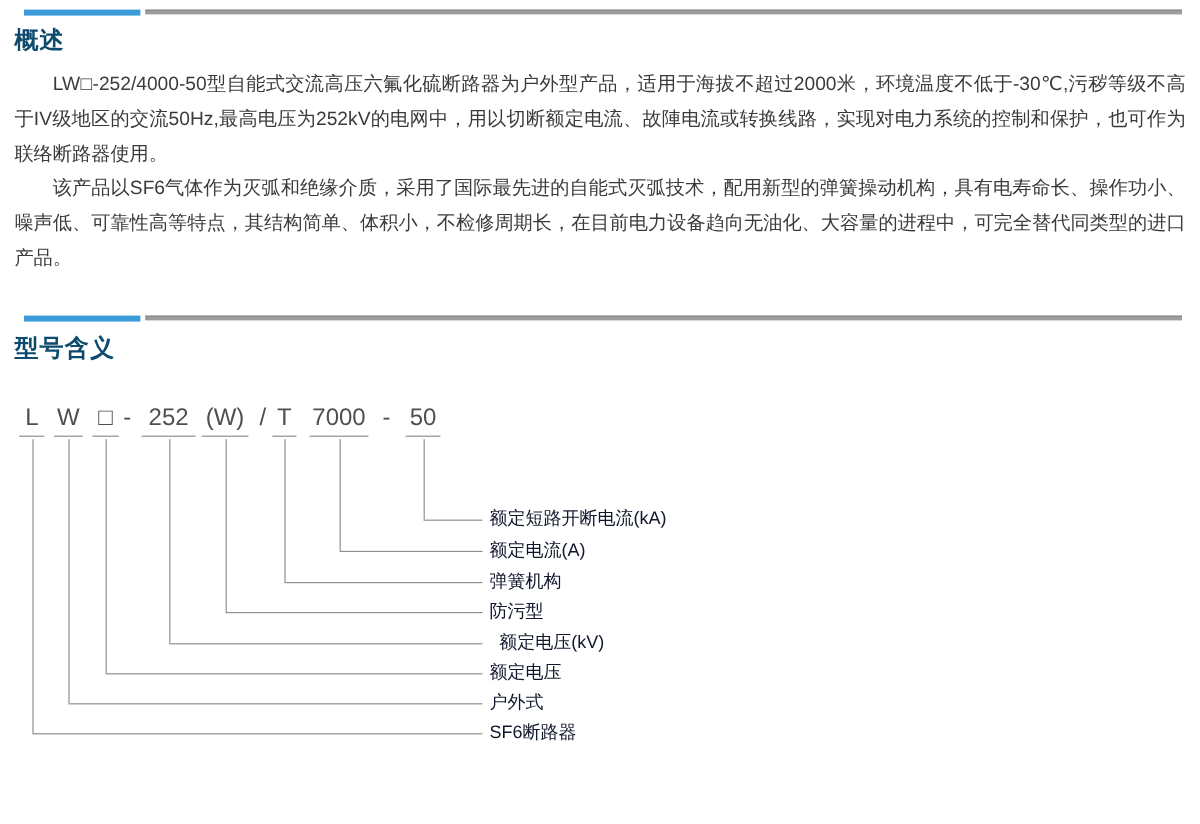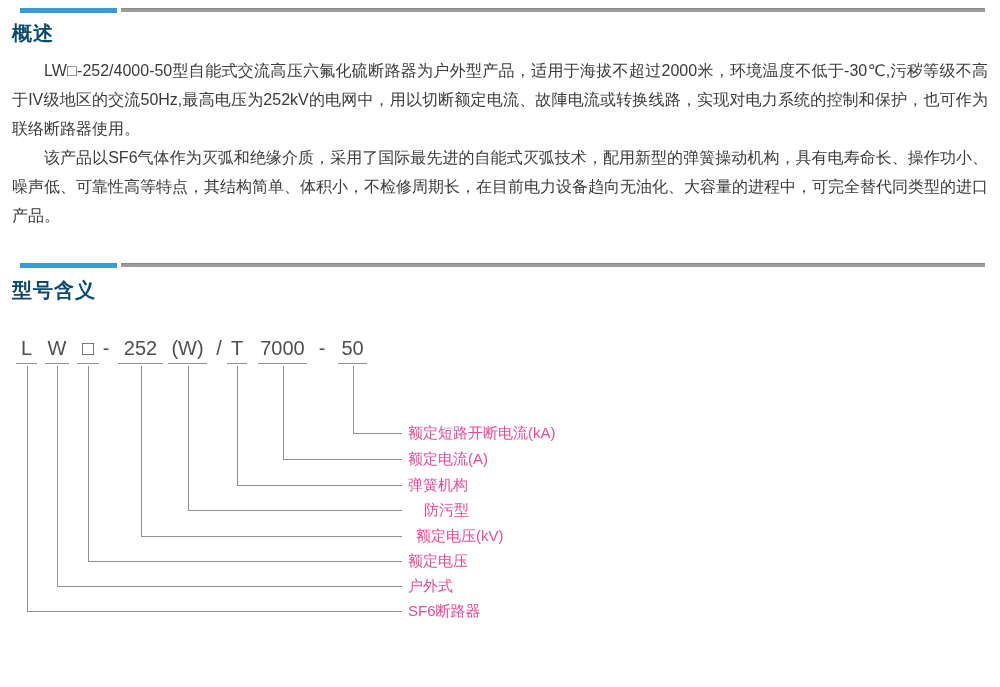--- a/index.html
+++ b/index.html
@@ -34,21 +34,21 @@
   .seg{
     position:absolute;top:336px;height:24px;
     font-size:20px;color:#4f4f4f;text-align:center;line-height:24px;
     white-space:nowrap;
   }
   .seg-underline{position:absolute;top:363px;height:1px;background:#8f8f8f;}
   .vline{position:absolute;width:1px;background:#8f8f8f;}
   .hline{position:absolute;height:1px;background:#8f8f8f;}
   .callout-label{
     position:absolute;height:20px;line-height:20px;
-    font-size:15px;color:#ec4899;white-space:nowrap;
+    font-size:15px;color:#0f172a;white-space:nowrap;
   }
 </style>
 </head>
 <body>
 
 <div class="page">
 
   <div class="rule-row" style="top:7px">
     <div class="rule-blue"></div>
     <div class="rule-gray"></div>
@@ -90,21 +90,21 @@
       <div class="hline" style="left: 353px; top: 433px; width: 49px;"></div>
       <div class="callout-label" style="left: 408px; top: 423px;">额定短路开断电流(kA)</div>
       <div class="vline" style="left: 283px; top: 366px; height: 93px;"></div>
       <div class="hline" style="left: 283px; top: 459px; width: 119px;"></div>
       <div class="callout-label" style="left: 408px; top: 449px;">额定电流(A)</div>
       <div class="vline" style="left: 237px; top: 366px; height: 119px;"></div>
       <div class="hline" style="left: 237px; top: 485px; width: 165px;"></div>
       <div class="callout-label" style="left: 408px; top: 475px;">弹簧机构</div>
       <div class="vline" style="left: 188px; top: 366px; height: 144px;"></div>
       <div class="hline" style="left: 188px; top: 510px; width: 214px;"></div>
-      <div class="callout-label" style="left: 408px; top: 500px; margin-left: 16px;">防污型</div>
+      <div class="callout-label" style="left: 408px; top: 500px;">防污型</div>
       <div class="vline" style="left: 141px; top: 366px; height: 170px;"></div>
       <div class="hline" style="left: 141px; top: 536px; width: 261px;"></div>
       <div class="callout-label" style="left: 416px; top: 526px;">额定电压(kV)</div>
       <div class="vline" style="left: 88px; top: 366px; height: 195px;"></div>
       <div class="hline" style="left: 88px; top: 561px; width: 314px;"></div>
       <div class="callout-label" style="left: 408px; top: 551px;">额定电压</div>
       <div class="vline" style="left: 57px; top: 366px; height: 220px;"></div>
       <div class="hline" style="left: 57px; top: 586px; width: 345px;"></div>
       <div class="callout-label" style="left: 408px; top: 576px;">户外式</div>
       <div class="vline" style="left: 27px; top: 366px; height: 245px;"></div>

